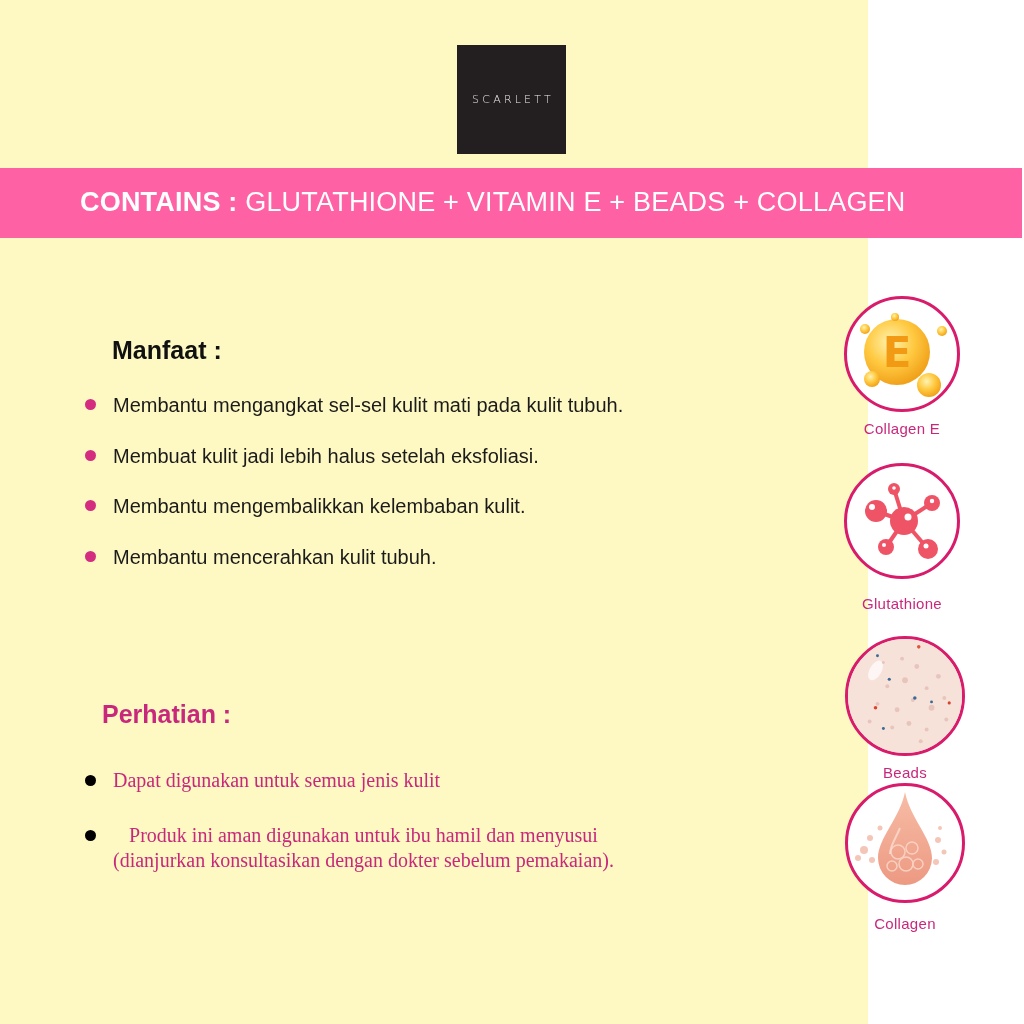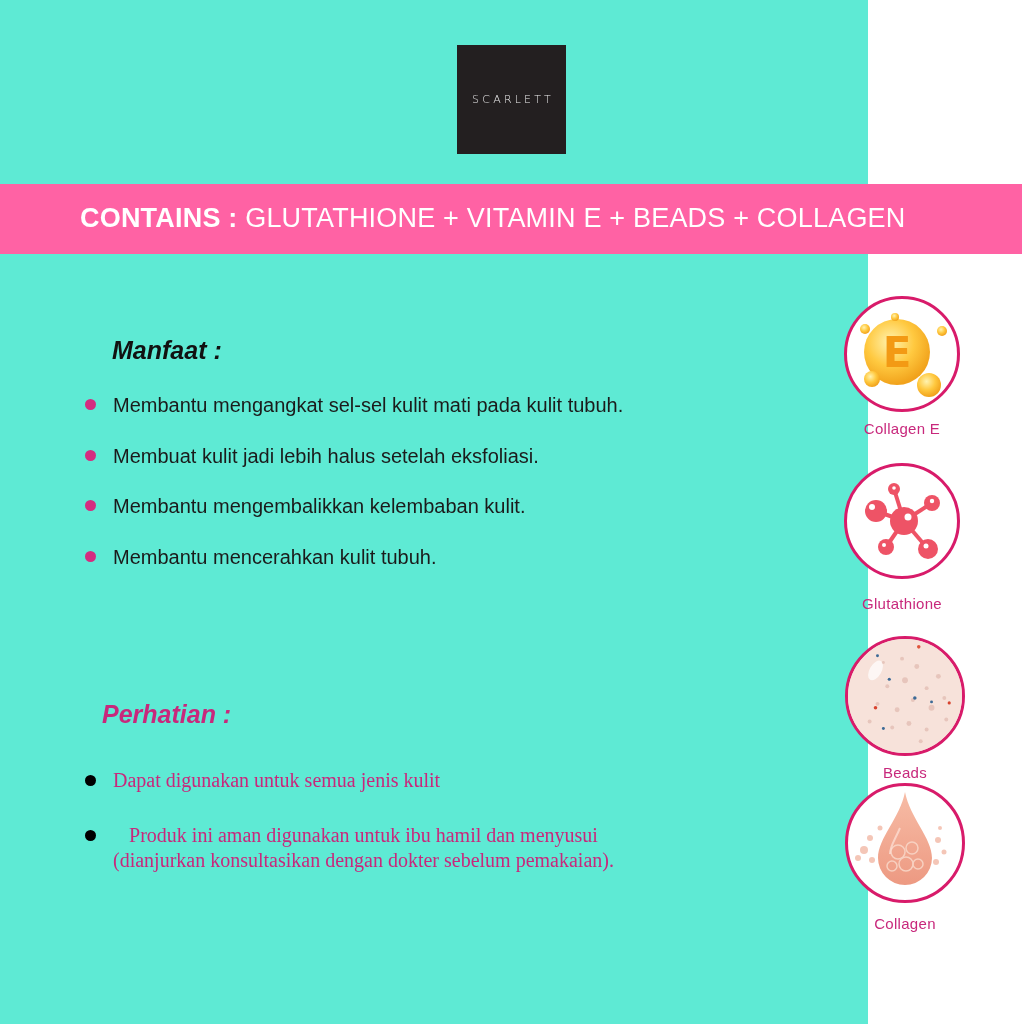--- a/index.html
+++ b/index.html
@@ -1,46 +1,46 @@
 <!DOCTYPE html>
 <html><head>
   <meta charset="utf-8">
   <style>
     * { margin: 0; padding: 0; box-sizing: border-box; }
     html, body {
       width: 1024px; height: 1024px; background: #ffffff; overflow: hidden;
       font-family: "Liberation Sans", "DejaVu Sans", sans-serif;
     }
-    .page { position: relative; width: 868px; height: 1024px; background: #5eead4; }
+    .page { position: relative; width: 868px; height: 1024px; background: #fef9c3; }
 
     
     .logo {
       position: absolute; left: 457px; top: 45px; width: 109px; height: 109px;
       background: #231f20; display: flex; align-items: center; justify-content: center;
     }
     .logo span {
       color: #e9e9e9; font-size: 11px; letter-spacing: 3.2px; padding-left: 3px;
       font-family: "DejaVu Sans", sans-serif; font-weight: 300;
     }
 
     
     .banner {
-      position: absolute; left: 0; top: 184px; width: 1022px; height: 70px;
+      position: absolute; left: 0; top: 168px; width: 1022px; height: 70px;
       background: #ff62a4; display: flex; align-items: center;
     }
     .banner-text {
       position: absolute; left: 80px; top: 19px; color: #ffffff; font-size: 27px;
       white-space: nowrap; letter-spacing: 0.2px;
     }
     .banner-text .bold { font-weight: 700; }
     .banner-text .light { font-weight: 400; }
 
     
     .heading {
-      position: absolute; font-size: 25px; font-weight: 700; white-space: nowrap; font-style: italic;
+      position: absolute; font-size: 25px; font-weight: 700; white-space: nowrap;
     }
     .heading.benefits { left: 112px; top: 336px; color: #111111; }
     .heading.caution { left: 102px; top: 700px; color: #c8287c; }
 
     .list { position: absolute; list-style: none; }
     .list li { position: relative; white-space: nowrap; }
     .list.benefits { left: 85px; top: 392px; }
     .list.benefits li { height: 50.5px; font-size: 20px; color: #1b1b1b; padding-left: 28px; line-height: 26px; }
     .list.benefits .dot {
       position: absolute; left: 0; top: 7px; width: 11px; height: 11px; border-radius: 50%;

